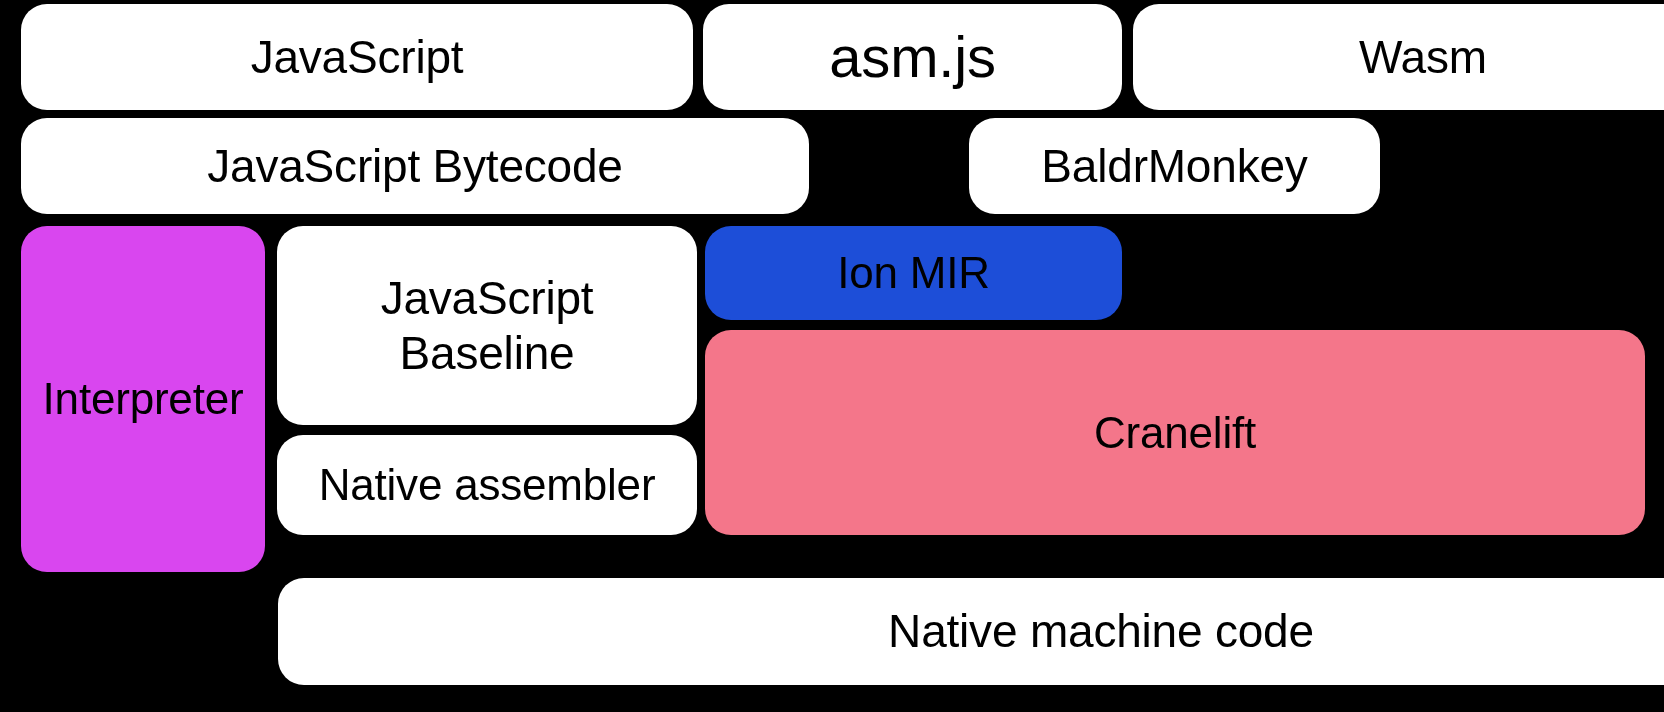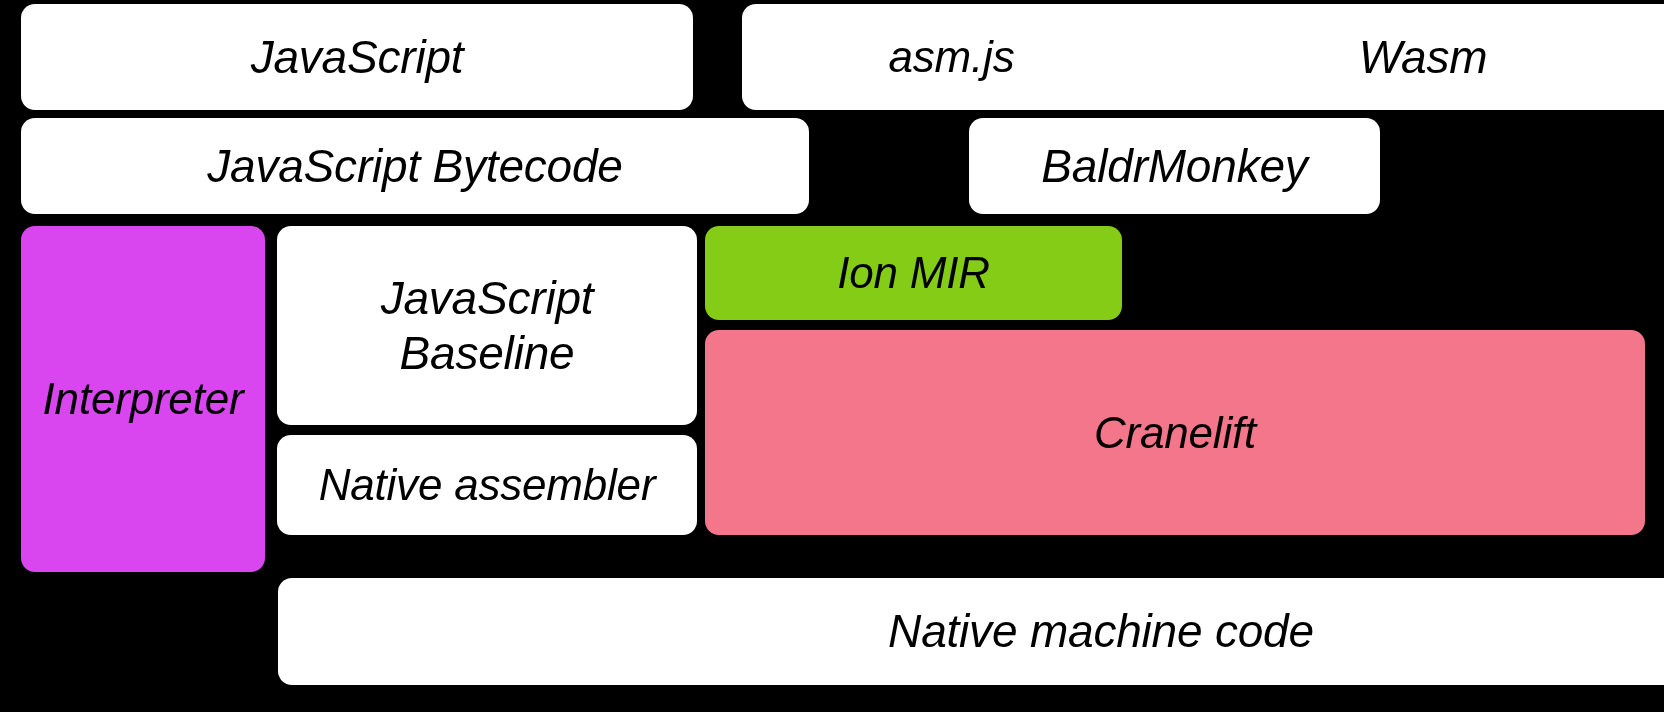--- a/index.html
+++ b/index.html
@@ -11,44 +11,43 @@
     position: relative;
     width: 1664px;
     height: 712px;
     background: #000000;
     overflow: hidden;
     font-family: "Liberation Sans", sans-serif;
   }
   .node {
     position: absolute;
     box-sizing: border-box;
-    border-radius: 14px;
+    border-radius: 26px;
     display: flex;
     align-items: center;
     justify-content: center;
     text-align: center;
     color: #000000;
     font-weight: 400;
     line-height: 1.18;
     letter-spacing: -0.2px;
     white-space: pre-line;
-    font-style: italic;
     -webkit-font-smoothing: antialiased;
   }
   .fill-white { background: #ffffff; }
   .fill-gray  { background: #d946ef; text-align: right; }
-  .fill-green { background: #84cc16; }
+  .fill-green { background: #1d4ed8; }
   .fill-pink  { background: #f4768a; }
 </style>
 </head>
 <body>
 
 <div id="stage">
     <div class="node fill-white" style="left: 21px; top: 4px; width: 672px; height: 106px; font-size: 46px;">JavaScript</div>
-    <div class="node fill-white" style="left: 742px; top: 4px; width: 419px; height: 106px; font-size: 44px;">asm.js</div>
+    <div class="node fill-white" style="left: 703px; top: 4px; width: 419px; height: 106px; font-size: 58px;">asm.js</div>
     <div class="node fill-white" style="left: 1133px; top: 4px; width: 580px; height: 106px; font-size: 46px;">Wasm</div>
     <div class="node fill-white" style="left: 21px; top: 118px; width: 788px; height: 96px; font-size: 46px;">JavaScript Bytecode</div>
     <div class="node fill-white" style="left: 922px; top: 118px; width: 411px; height: 96px; font-size: 46px; margin-left: 47px;">BaldrMonkey</div>
     <div class="node fill-gray" style="left: 21px; top: 226px; width: 244px; height: 346px; font-size: 44px;">Interpreter</div>
     <div class="node fill-white" style="left: 277px; top: 226px; width: 420px; height: 199px; font-size: 46px;">JavaScript
 Baseline</div>
     <div class="node fill-green" style="left: 705px; top: 226px; width: 417px; height: 94px; font-size: 44px;">Ion MIR</div>
     <div class="node fill-white" style="left: 277px; top: 435px; width: 420px; height: 100px; font-size: 44px;">Native assembler</div>
     <div class="node fill-pink" style="left: 705px; top: 330px; width: 940px; height: 205px; font-size: 44px;">Cranelift</div>
     <div class="node fill-white" style="left: 278px; top: 578px; width: 1646px; height: 107px; font-size: 46px;">Native machine code</div>

